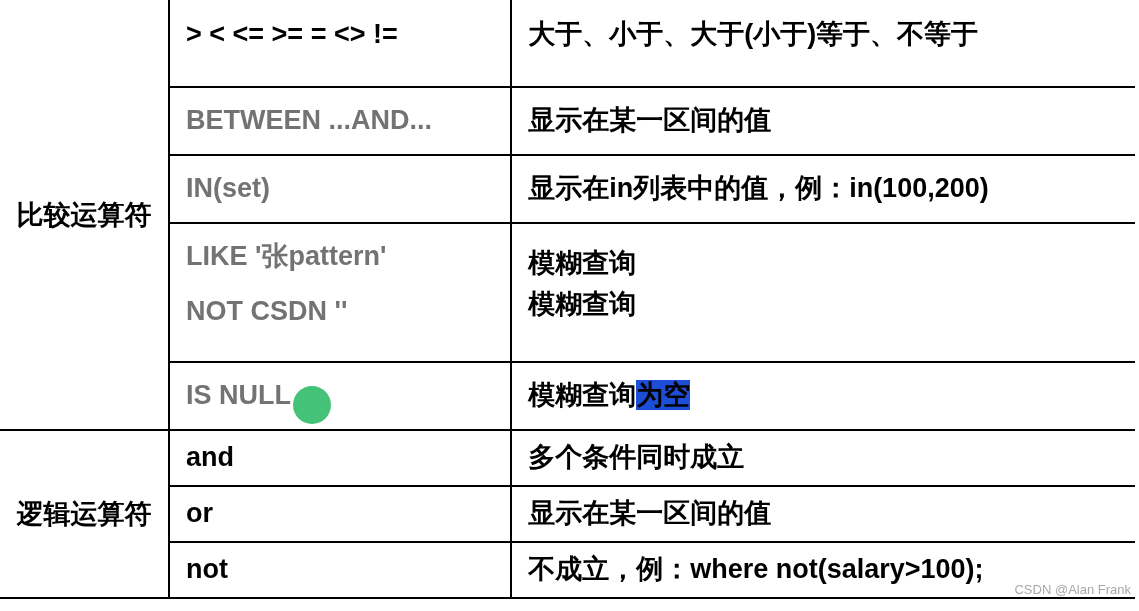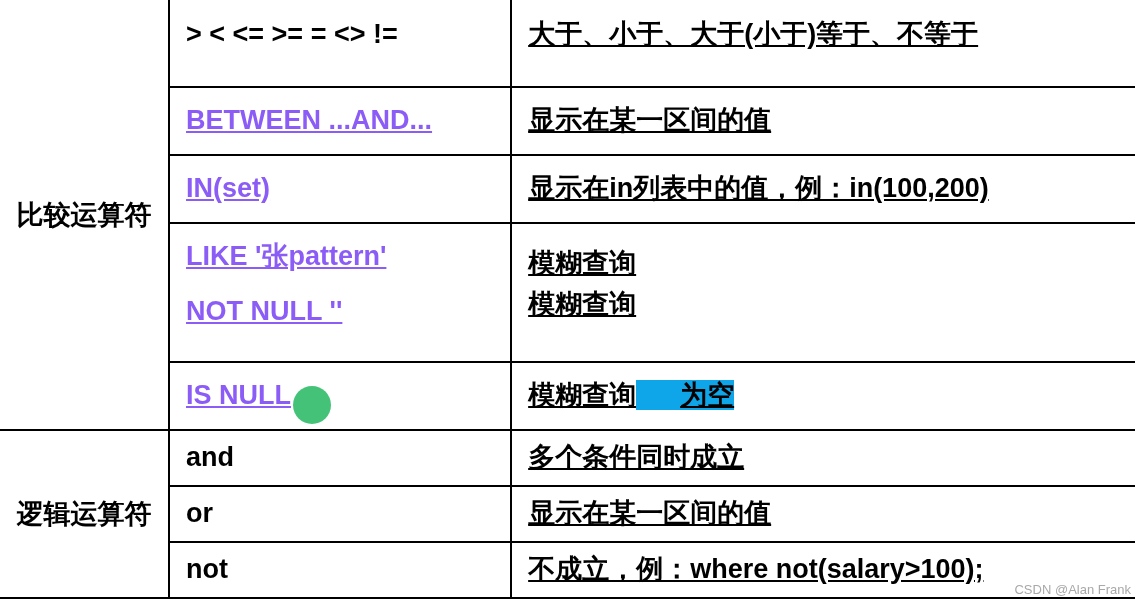--- a/index.html
+++ b/index.html
@@ -3,34 +3,33 @@
   <meta charset="utf-8">
   <style>
     * { box-sizing: border-box; margin: 0; padding: 0; }
     html, body { width: 1139px; height: 611px; background: #ffffff; position: relative; overflow: hidden; }
     body { font-family: "Microsoft YaHei", "SimHei", Arial, sans-serif; color: #000; font-weight: bold; }
     table { border-collapse: collapse; width: 1135px; }
     td { border: 2px solid #000; padding: 0; vertical-align: middle; }
     .col-cat   { width: 168px; text-align: center; font-size: 27px; padding: 0 6px; border-left: none; }
     .col-op    { width: 340px; font-size: 27px; padding: 12px 16px; line-height: 1.55; }
     .col-desc  { width: 620px; font-size: 27px; padding: 12px 16px; line-height: 1.55; }
-    .red  { color: #8b5cf6; text-decoration: underline; }
+    .red  { color: #737373; }
     .blk  { color: #000; }
     .row-first td { border-top: none; }
-    .no-right   { border-right: none; text-decoration: underline; }
+    .no-right   { border-right: none; }
     .marker {
       position: absolute;
       width: 38px; height: 38px; border-radius: 50%;
       background: #23b960; opacity: 0.85;
       left: 293px; top: 386px;
       pointer-events: none;
     }
     .sel {
-      background: #0ea5e9;
-      padding-left: 44px;
+      background: #1d4ed8;
     }
     .watermark {
       position: absolute;
       right: 8px; bottom: 14px;
       font-size: 13px; font-weight: normal;
       color: #a9a9a9; font-family: Arial, sans-serif;
     }
     
     .h-tall   td.col-op, .h-tall   td.col-desc { padding-top: 14px; padding-bottom: 30px; }
     .h-like   td.col-op, .h-like   td.col-desc { padding-top: 12px; padding-bottom: 28px; margin-top: 44px; }
@@ -66,21 +65,21 @@
       <span class="red">IN(set)</span>
     </td>
     <td class="col-desc no-right">
       <span class="blk">显示在in列表中的值，例：in(100,200)</span>
     </td>
   </tr>
   <tr class="h-like">
     <td class="col-op">
       <div class="red">LIKE   '张pattern'</div>
       <div style="height:14px"></div>
-      <div class="red">NOT NULL   ''</div>
+      <div class="red">NOT CSDN   ''</div>
     </td>
     <td class="col-desc no-right">
       <div class="blk">模糊查询</div>
       <div class="blk">模糊查询</div>
     </td>
   </tr>
   <tr>
     <td class="col-op">
       <span class="red">IS NULL</span>
     </td>

